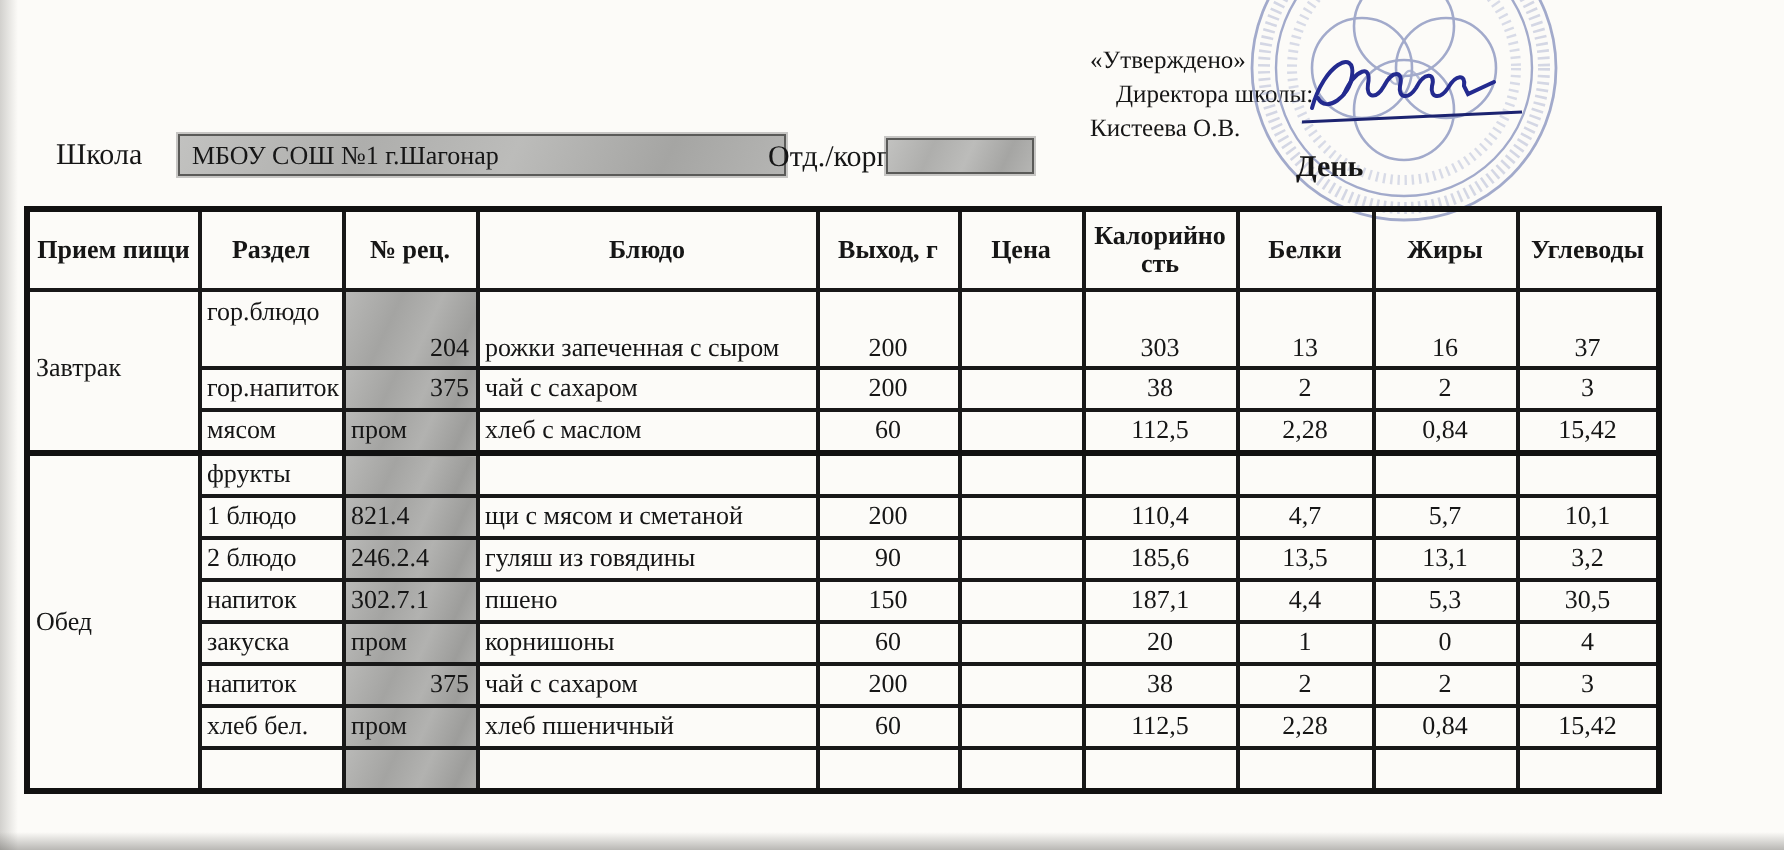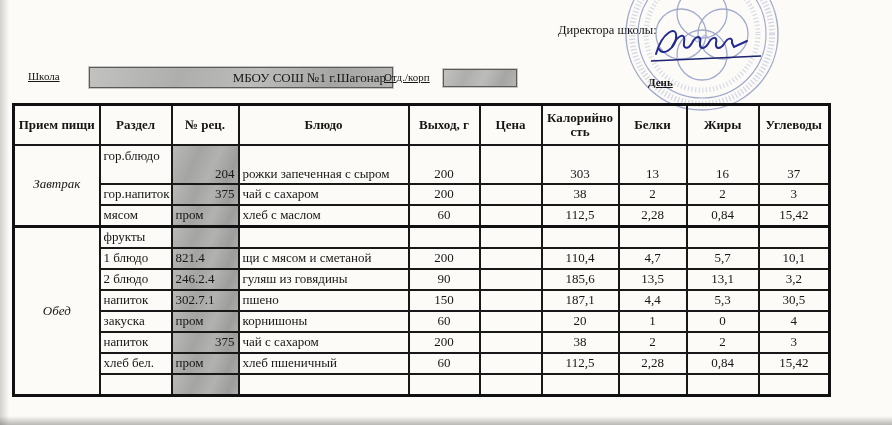--- a/index.html
+++ b/index.html
@@ -6,21 +6,21 @@
   #scan{
     position:relative; width:892px; height:425px; overflow:hidden;
     background:#fcfbf8; font-family:"Liberation Serif","DejaVu Serif",serif;
     color:#161616;
   }
   .edge-left{position:absolute;left:0;top:0;width:9px;height:100%;
     background:linear-gradient(to right,rgba(60,58,54,.22),rgba(60,58,54,0));}
   .edge-bottom{position:absolute;left:0;bottom:0;width:100%;height:9px;
     background:linear-gradient(to bottom,rgba(60,58,54,0),rgba(60,58,54,.35));}
   .abs{position:absolute;}
-  .lbl{font-size:11px; white-space:nowrap;text-decoration:underline;}
+  .lbl{font-size:15px; white-space:nowrap;}
   .graybox{
     background:linear-gradient(115deg,#c2c2c0 0%,#aeaeac 30%,#bcbcba 55%,#a5a5a3 80%,#b5b5b3 100%);
     border:1px solid #5a5a58; box-shadow:0 0 0 1px rgba(40,40,40,.25);
   }
   .approval{font-size:12.5px; line-height:1.35; white-space:nowrap;}
   .daybox{
     width:70px;height:17px;border:2px solid #1c1c1c;
     background:linear-gradient(115deg,#c0c0be,#a8a8a6 60%,#b8b8b6);
     font-size:12.5px;text-align:center;line-height:17px;font-weight:600;
   }
@@ -31,42 +31,44 @@
   }
   table.menu th, table.menu td{
     border:2px solid #181818; padding:0 3px; overflow:hidden;
     font-size:13px; line-height:1.08; height:19px; vertical-align:middle;
     white-space:nowrap;
   }
   table.menu th{
     font-weight:bold; text-align:center; height:36px; white-space:normal;
     overflow-wrap:anywhere; padding:1px 2px;
   }
-  td.meal{ text-align:center; font-size:13.5px;font-style:italic; }
+  td.meal{ text-align:left; font-size:13.5px; }
   td.dish{ text-align:left; }
   td.num{ text-align:center; }
   td.rec{ }
   td.rec.g{
     background:linear-gradient(115deg,#b9b9b7 0%,#a4a4a2 35%,#b2b2b0 60%,#9d9d9b 85%,#adadab 100%);
   }
   td.rec.num-r{ text-align:right; }
   tr.tall td{ height:32px; vertical-align:bottom; padding-bottom:2px;margin-top:37px;}
   tr.tall td.razdel{ vertical-align:top; padding-top:3px;}
   tr.tall td.meal{ vertical-align:middle; }
   tr.sec-start td{ border-top:3px solid #111; }
   
   .stamp{ pointer-events:none; }
 </style>
 </head>
 <body>
 
 <div id="scan">
 
   <div class="abs approval" style="left:545px; top:22px;">
+    <div>«Утверждено»</div>
     <div style="padding-left:13px;">Директора школы:</div>
+    <div>Кистеева О.В.</div>
   </div>
 
   <div class="abs stamp" style="left:622px; top:-46px; width:160px; height:160px;">
     <svg width="160" height="160" viewBox="0 0 160 160">
       <g fill="none" stroke="#8590bd" opacity="0.75">
         <circle cx="80" cy="80" r="76" stroke-width="1.4"></circle>
         <circle cx="80" cy="80" r="64" stroke-width="1.2"></circle>
         <circle cx="80" cy="80" r="70" stroke-width="6" opacity="0.45" stroke-dasharray="1.3 2.2"></circle>
         <circle cx="80" cy="80" r="56" stroke-width="5" opacity="0.4" stroke-dasharray="1.2 2.4"></circle>
         <circle cx="80" cy="59" r="25" stroke-width="1.3"></circle>
@@ -85,21 +87,21 @@
         <path d="M24 25 C30 12 38 10 36 20 C35 27 40 28 44 21 C48 13 54 13 52 21 C51 27 56 28 60 22 C64 14 70 14 68 21 C67 27 72 28 76 22 C80 15 85 15 84 21 L86 25 L99 19"></path>
       </g>
       <path d="M3 39 L113 34" stroke="#1c2370" stroke-width="1.6" fill="none"></path>
     </svg>
   </div>
 
   <div class="abs lbl" style="left:648px; top:76px; font-weight:bold;">День</div>
 
   <div class="abs lbl" style="left:28px; top:70px;">Школа</div>
   <div class="abs graybox" style="left:89px; top:67px; width:290px; height:19px;
-       font-size:13px; padding:0 6px; line-height:19px;text-align:right;">МБОУ СОШ №1 г.Шагонар</div>
+       font-size:13px; padding:0 6px; line-height:19px;">МБОУ СОШ №1 г.Шагонар</div>
   <div class="abs lbl" style="left:384px; top:71px;">Отд./корп</div>
   <div class="abs graybox" style="left:443px; top:69px; width:72px; height:16px;"></div>
 
   <div class="abs" style="left:12px; top:103px;border-radius:16px;">
   <table class="menu">
     <colgroup>
       <col style="width:86px">
           <col style="width:72px">
           <col style="width:67px">
       <col style="width:170px">

